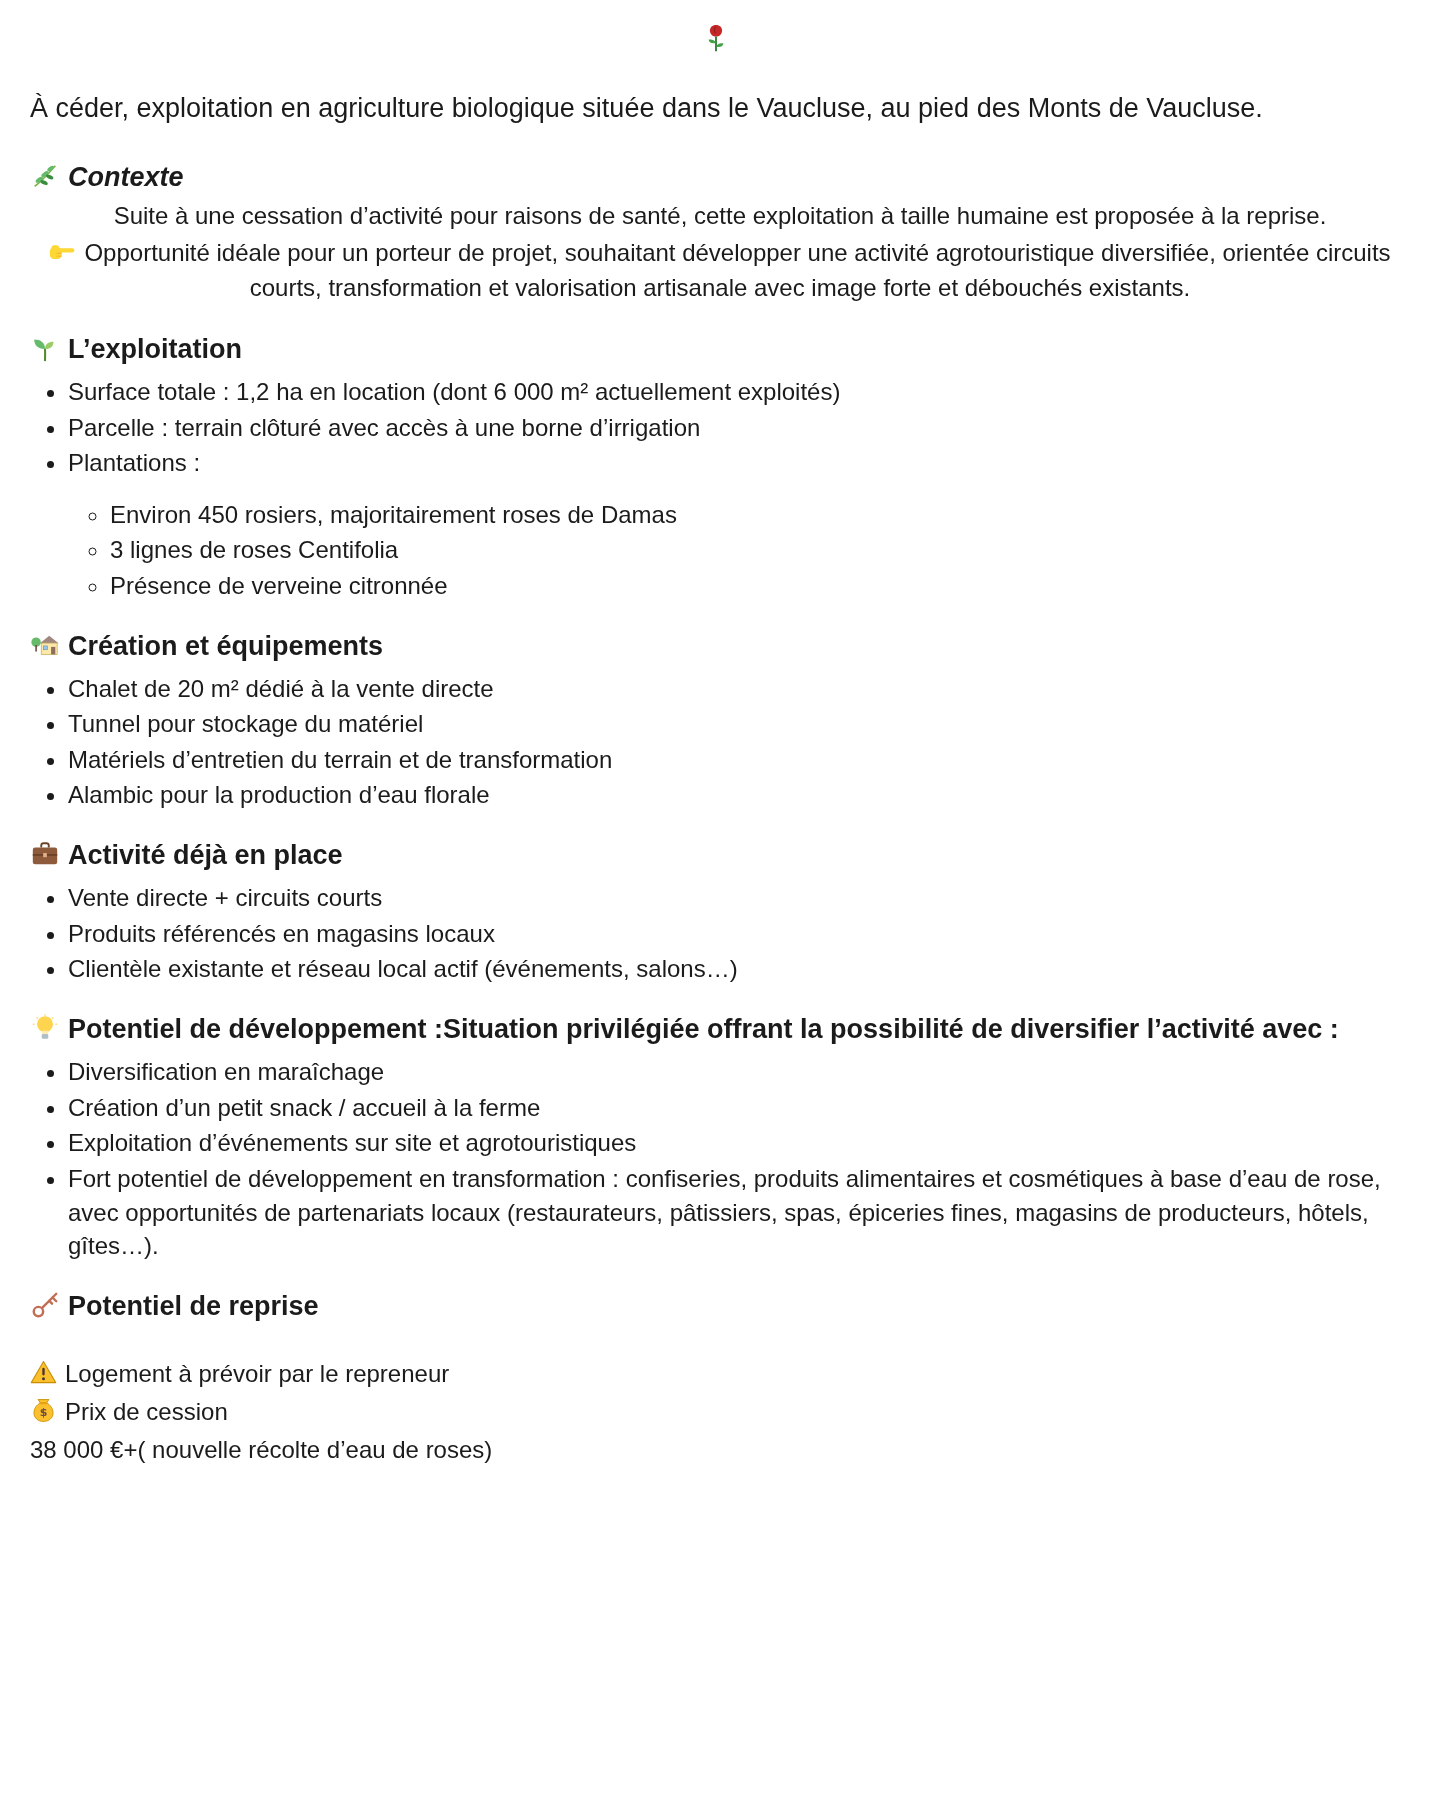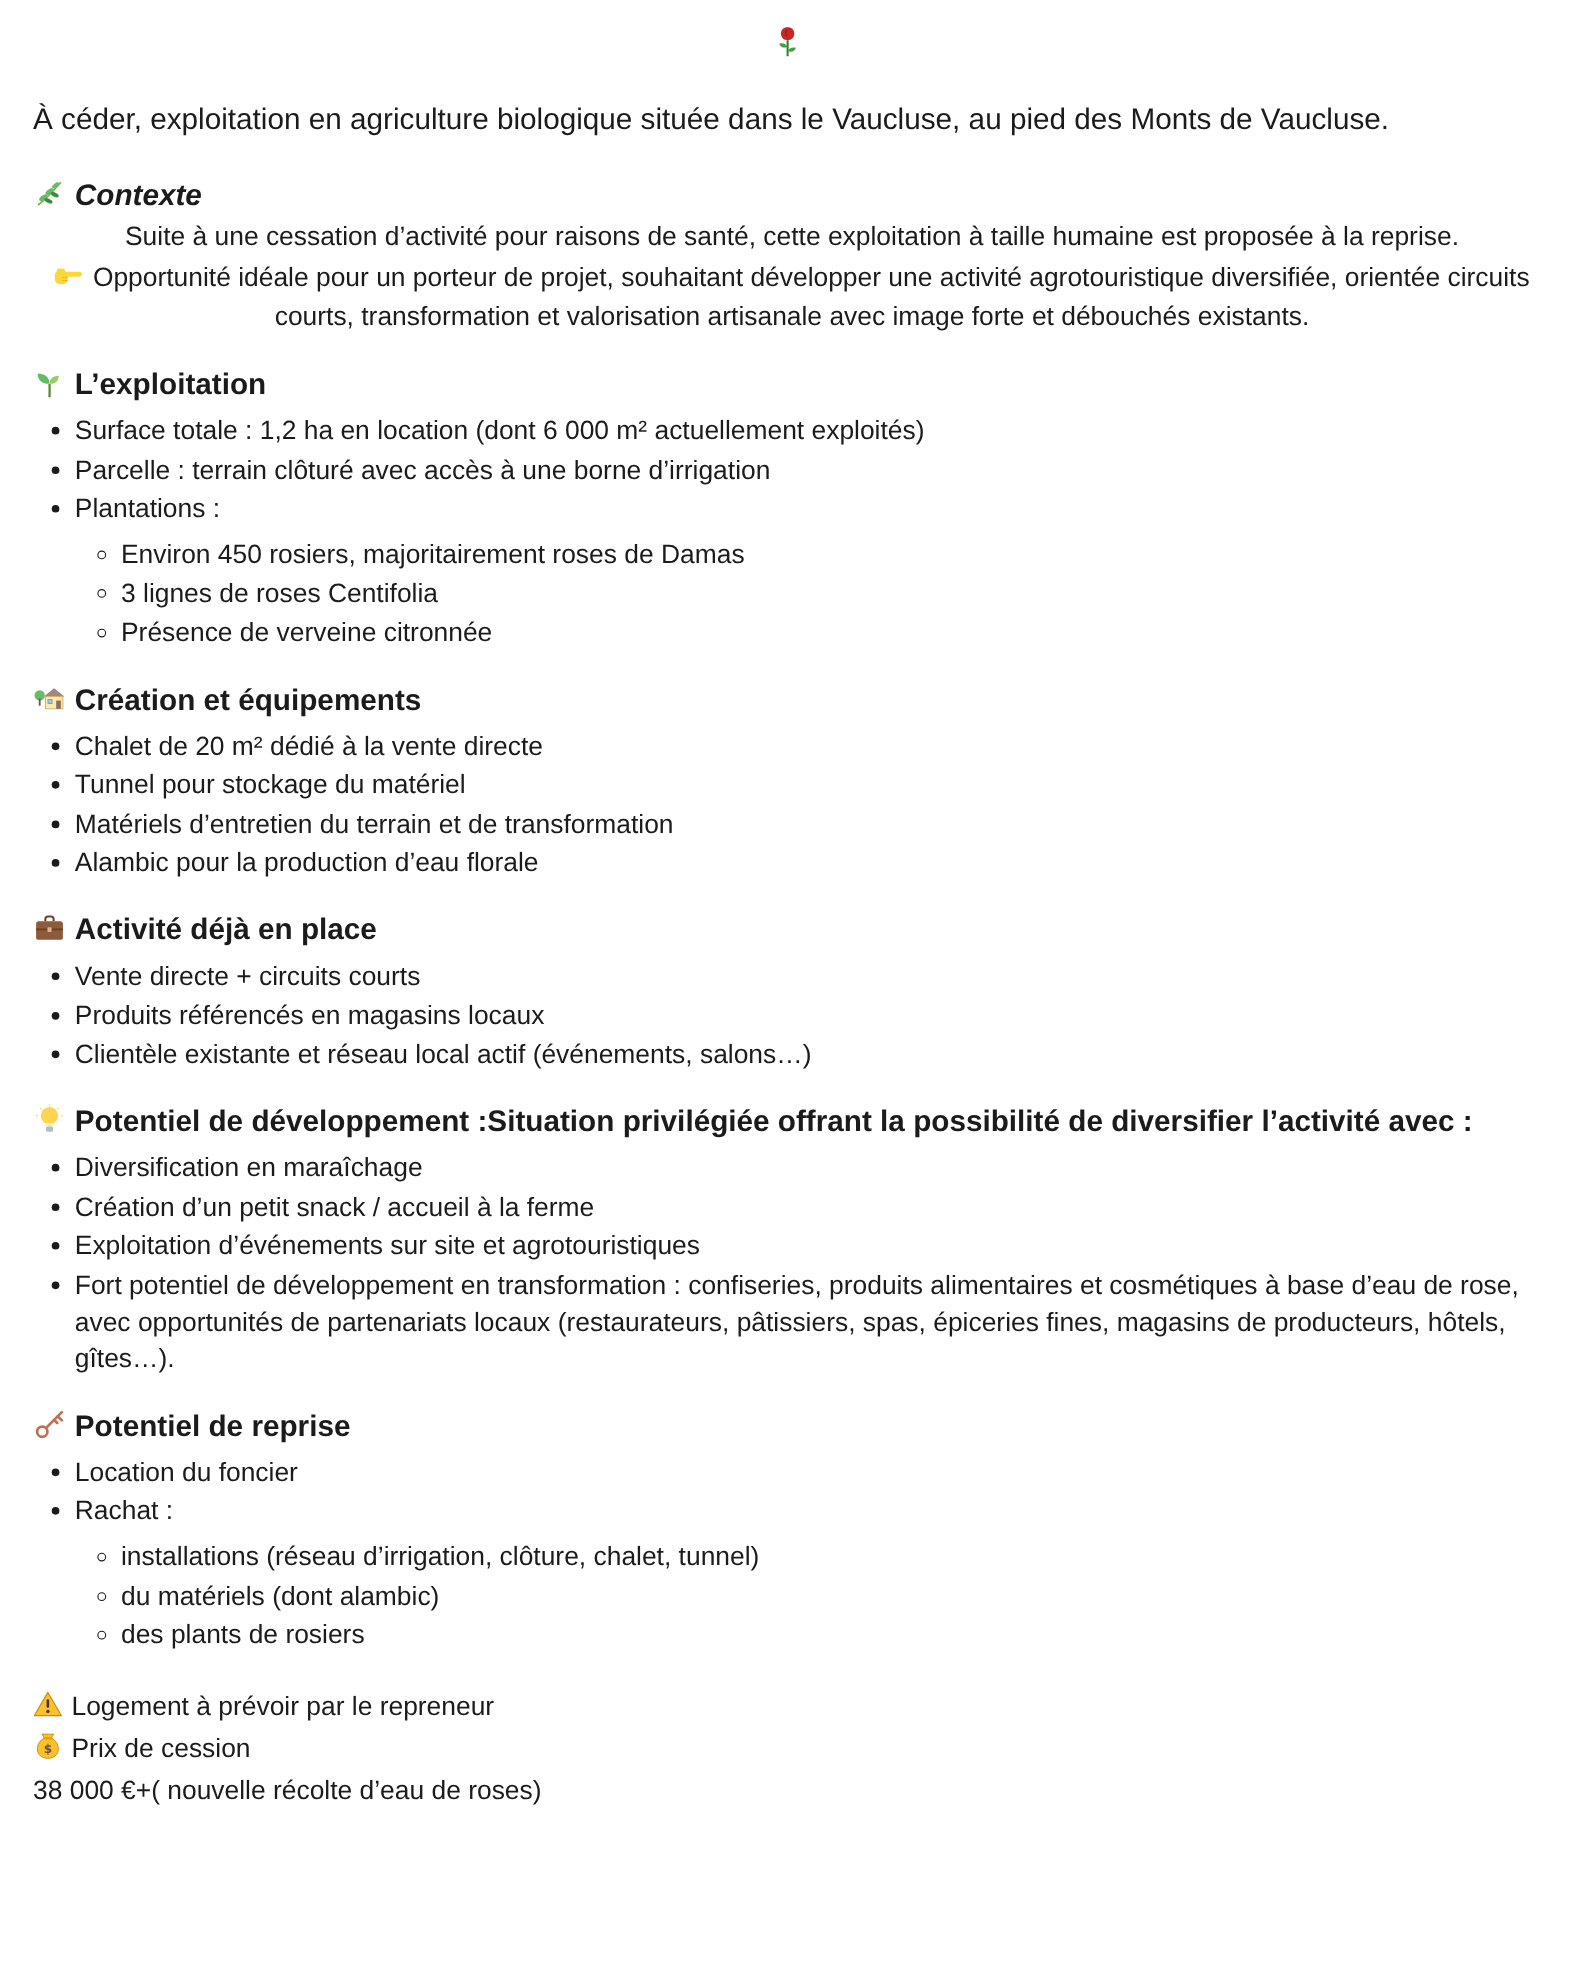--- a/index.html
+++ b/index.html
@@ -36,21 +36,21 @@
     font-weight: 700;
     margin: 24px 0 0 0;
     line-height: 1.45;
   }
   h2.first { margin-top: 28px; font-style: italic; }
   p { margin: 0; }
   p.center { text-align: center; margin: 2px 0 0 0; }
 
   ul { margin: 6px 0 0 0; }
   ul.l1 { list-style: disc; padding-left: 38px; }
-  ul.l2 { list-style: circle; padding-left: 42px; margin-top: 8px; }
+  ul.l2 { list-style: circle; padding-left: 42px; margin-top: 18px; }
   li { margin: 2px 0; line-height: 1.4; }
 
   .footer { margin-top: 30px; }
   .footer p { margin: 2px 0; line-height: 1.5; }
 
   .icon { display: inline-block; vertical-align: -5px; margin-right: 8px; }
   .icon-h { width: 30px; height: 30px; }
   .icon-s { width: 27px; height: 27px; vertical-align: -4px; }
 </style>
 </head>
@@ -143,31 +143,20 @@
     <li>Exploitation d’événements sur site et agrotouristiques</li>
     <li>Fort potentiel de développement en transformation : confiseries, produits alimentaires et cosmétiques à base d’eau de rose, avec opportunités de partenariats locaux (restaurateurs, pâtissiers, spas, épiceries fines, magasins de producteurs, hôtels, gîtes…).</li>
   </ul>
 
   <h2 class="section-heading"><svg class="icon icon-h" viewBox="0 0 32 32" fill="none" stroke="#c26e55" stroke-width="2.6" stroke-linecap="round">
         <circle cx="9" cy="23" r="5"></circle>
         <path d="M13 19L28 4"></path>
         <path d="M24 8l4 4"></path>
         <path d="M20.5 11.5l3 3"></path>
       </svg><span>Potentiel de reprise</span></h2>
-  <ul class="l1">
-    <li>Location du foncier</li>
-    <li>
-      <span>Rachat :</span>
-      <ul class="l2">
-        <li>installations (réseau d’irrigation, clôture, chalet, tunnel)</li>
-        <li>du matériels (dont alambic)</li>
-        <li>des plants de rosiers</li>
-      </ul>
-    </li>
-  </ul>
 
   <div class="footer">
     <p><svg class="icon icon-s" viewBox="0 0 32 32">
           <path d="M16 3l14.5 25h-29z" fill="#fbc02d" stroke="#c98d00" stroke-width="1.2" stroke-linejoin="round"></path>
           <rect x="14.6" y="10.5" width="2.8" height="9" rx="1.3" fill="#4e342e"></rect>
           <circle cx="16" cy="23.5" r="1.8" fill="#4e342e"></circle>
         </svg><span>Logement à prévoir par le repreneur</span></p>
     <p><svg class="icon icon-s" viewBox="0 0 32 32">
           <path d="M12.5 7L9.5 3h13l-3 4c5 2.3 7.8 7.1 7.8 12 0 6-5 10-11.3 10S4.7 25 4.7 19c0-4.9 2.8-9.7 7.8-12z" fill="#fbc02d" stroke="#c98d00" stroke-width="1"></path>
           <rect x="11" y="6" width="10" height="2.6" rx="1.3" fill="#e6a117"></rect>

